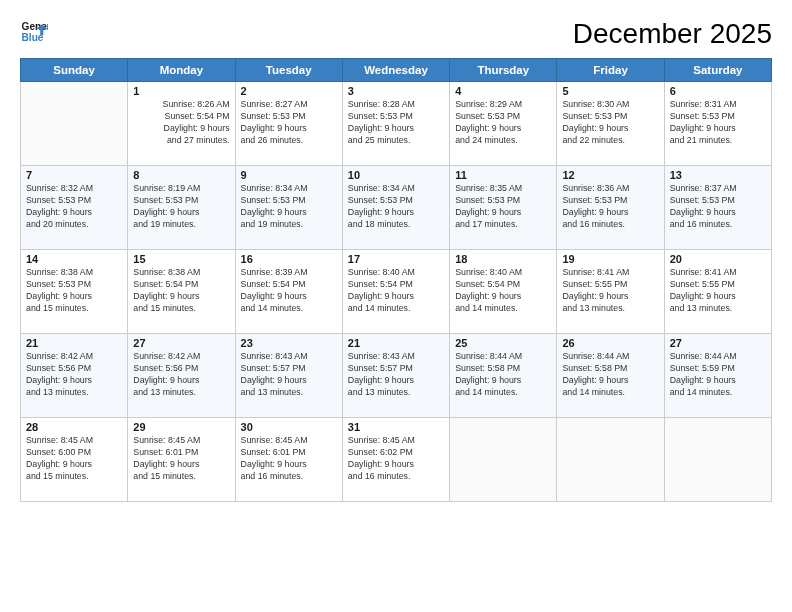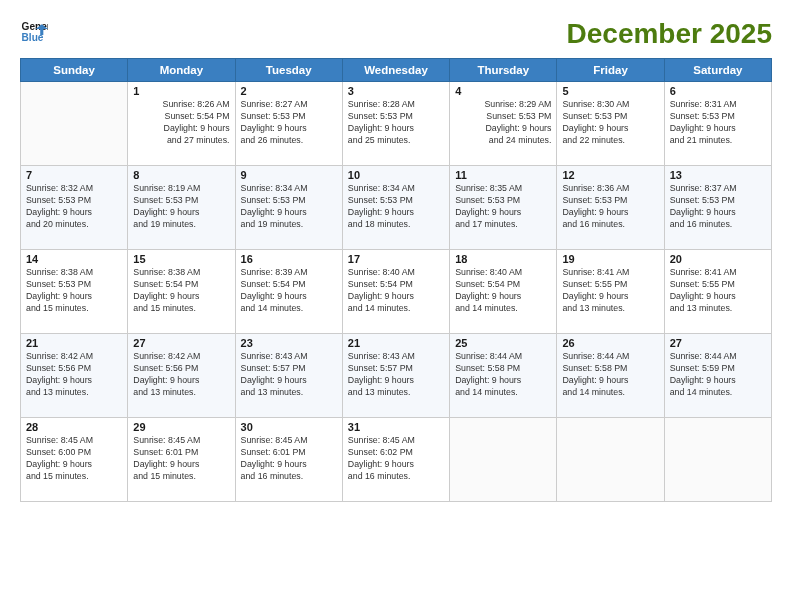--- a/index.html
+++ b/index.html
@@ -29,22 +29,22 @@
     }
     .logo-icon {
       width: 28px;
       height: 28px;
     }
     .title-block {
       text-align: right;
     }
     .main-title {
       font-size: 28px;
-      font-weight: bold;
-      color: #4d7c0f;
+      font-weight: normal;
+      color: #000000;
     }
     .subtitle {
       font-size: 13px;
       color: #333;
       margin-top: 2px;
     }
     .calendar {
       width: 100%;
       border-collapse: collapse;
       border: 1px solid #ccc;
@@ -134,21 +134,21 @@
           </td>
           <td>
             <div class="day-num">3</div>
             <div class="day-info" style="white-space: pre-line;">Sunrise: 8:28 AM
 Sunset: 5:53 PM
 Daylight: 9 hours
 and 25 minutes.</div>
           </td>
           <td>
             <div class="day-num">4</div>
-            <div class="day-info" style="white-space: pre-line; text-align: right;">Sunrise: 8:29 AM
+            <div class="day-info" style="white-space: pre-line;">Sunrise: 8:29 AM
 Sunset: 5:53 PM
 Daylight: 9 hours
 and 24 minutes.</div>
           </td>
           <td>
             <div class="day-num">5</div>
             <div class="day-info" style="white-space: pre-line;">Sunrise: 8:30 AM
 Sunset: 5:53 PM
 Daylight: 9 hours
 and 22 minutes.</div>

